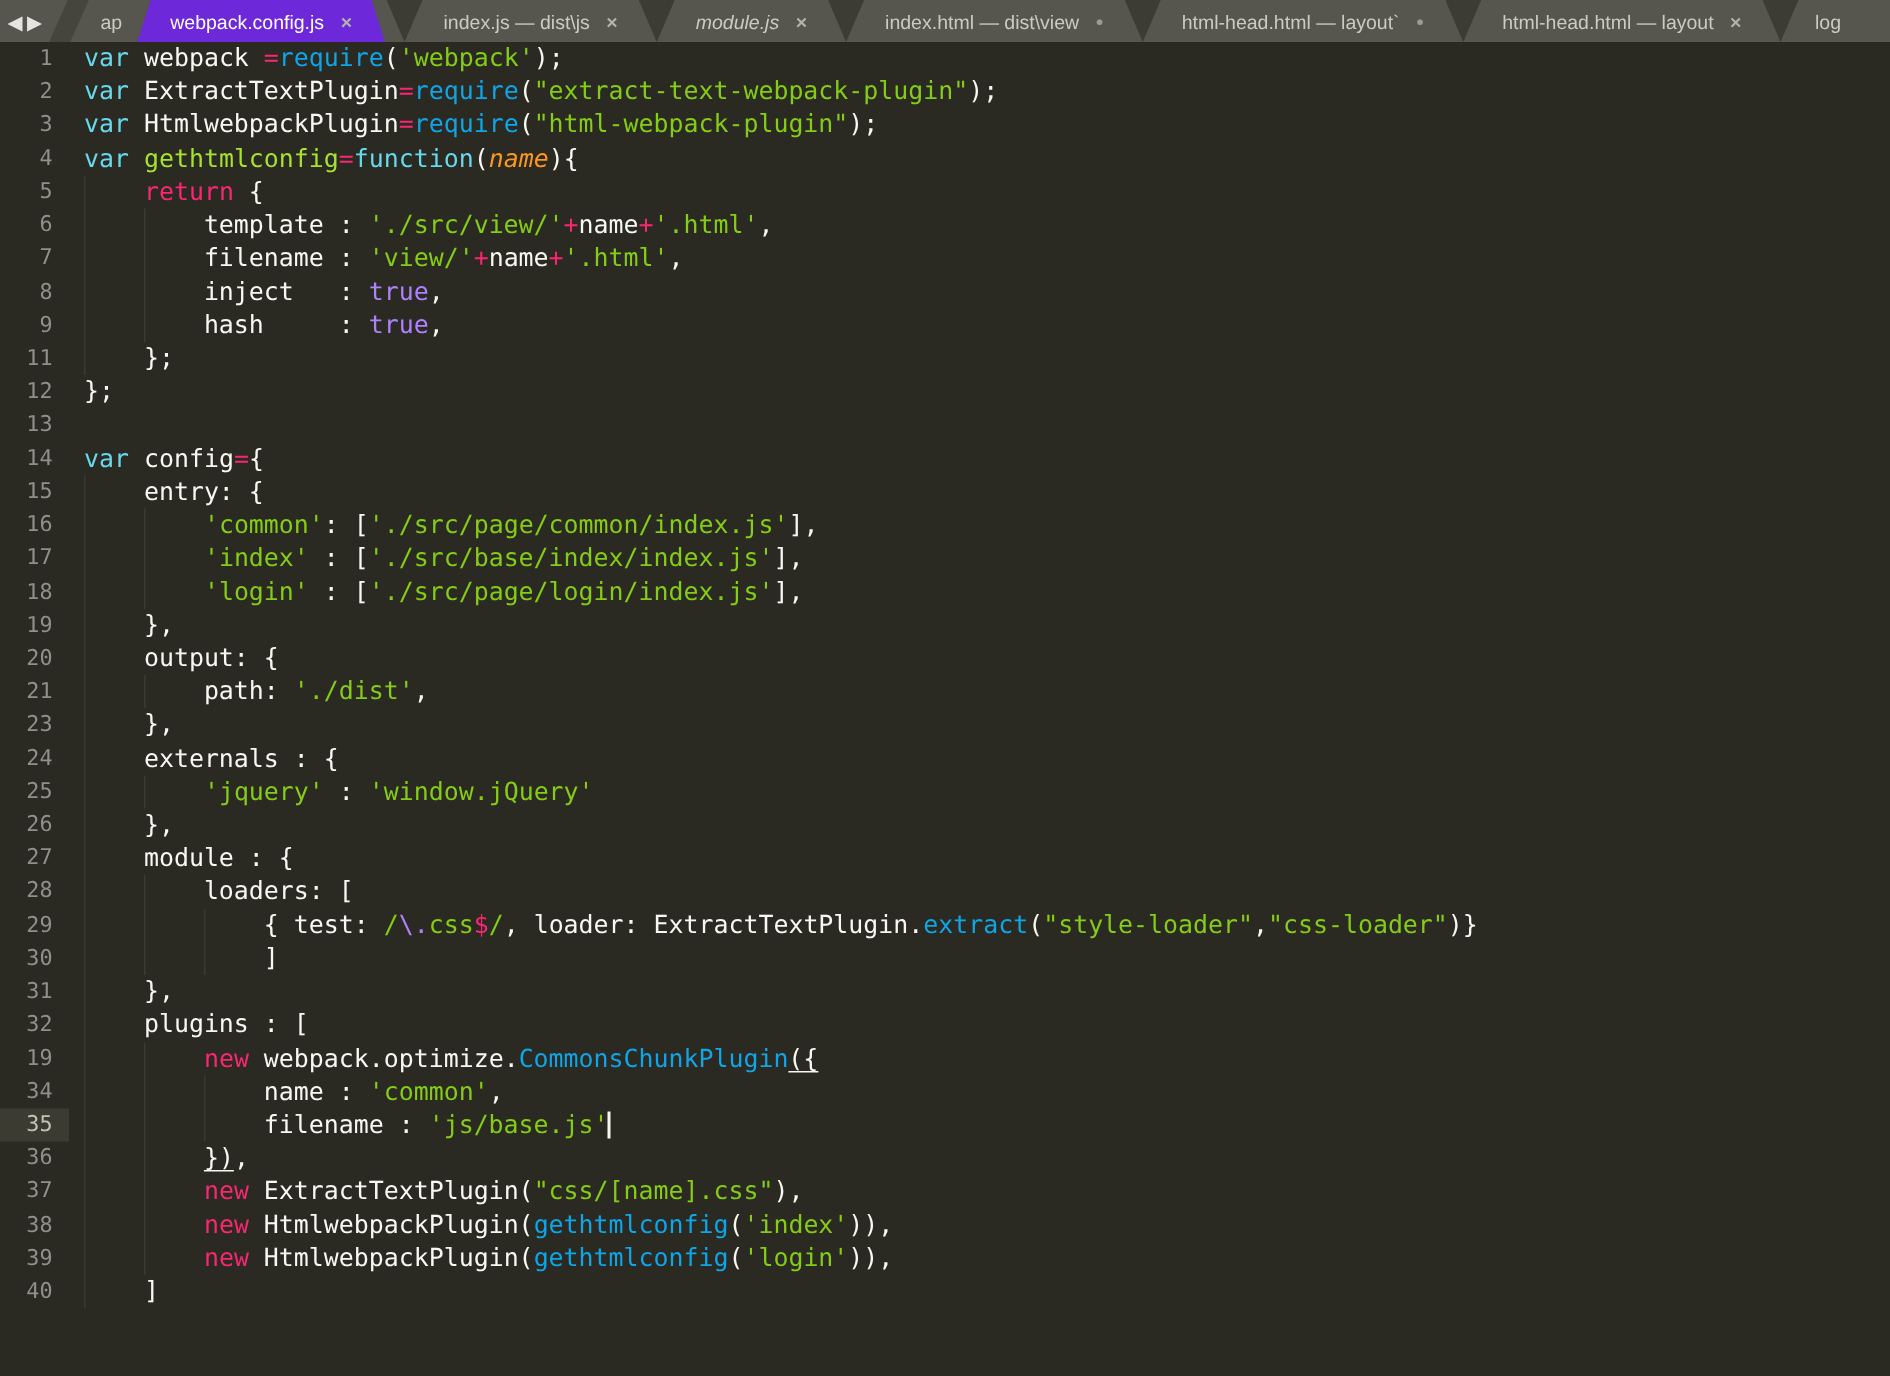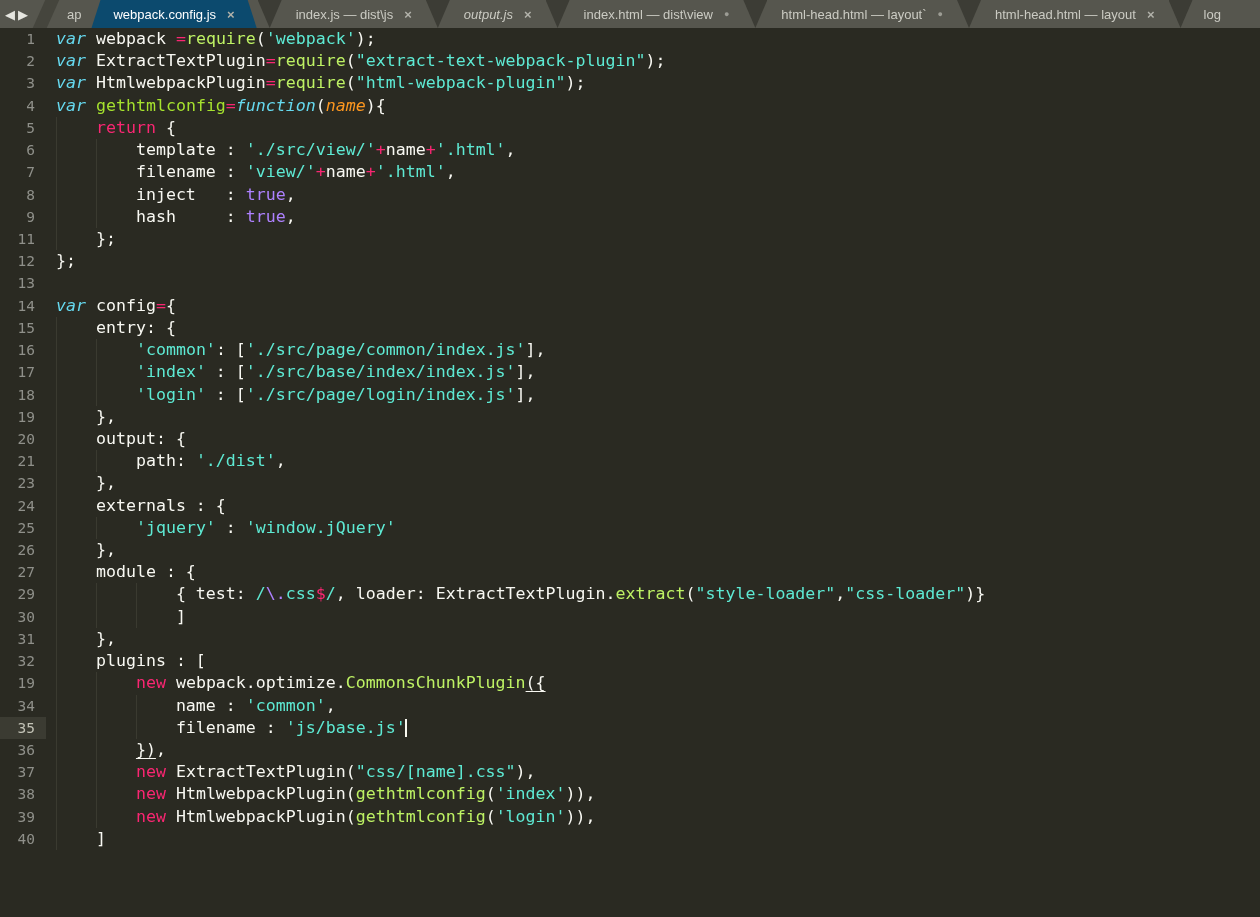--- a/index.html
+++ b/index.html
@@ -25,21 +25,21 @@
     transform:skewX(-24deg);margin:0 4px 0 6px;
   }
   .tabs{display:flex;align-items:stretch;flex:none;}
   .tab{
     flex:none;display:flex;align-items:center;gap:9px;
     padding:0 13px;
   }
   .tab .tab-label{color:#cbcbc3;}
   .tab.italic .tab-label{font-style:italic;}
   .tab.active{
-    background:#0c4a6e;
+    background:#6d28d9;
     clip-path:polygon(0 100%, 9px 0, calc(100% - 9px) 0, 100% 100%);
     padding:0 22px;
   }
   .tab.active .tab-label{color:#ffffff;}
   .tab.stub{padding:0 10px;}
   .close-icon{
     color:#b2b2aa;font-size:13px;font-weight:bold;line-height:1;
     padding-left:2px;
   }
   .dirty-icon{color:#9c9c94;font-size:9px;line-height:1;padding-left:2px;}
@@ -65,24 +65,24 @@
   .code{
     flex:1;white-space:pre;position:relative;
     padding-left:10px;tab-size:4;
   }
   .guide{position:absolute;top:0;bottom:0;border-left:1px solid #3a3a30;}
   .caret{
     display:inline-block;width:2px;height:18px;
     background:#f8f8f0;vertical-align:text-bottom;margin:0 -1px;
   }
   
-  .sk{color:#66d9ef;font-style:italic;margin-top:17px;}
+  .sk{color:#66d9ef;margin-top:17px;}
   .so{color:#f92672;}
-  .sf{color:#bef264;}
-  .ss{color:#5eead4;}
+  .sf{color:#0ea5e9;}
+  .ss{color:#84cc16;}
   .sc{color:#ae81ff;}
   .sp{color:#fd971f;font-style:italic;}
   .sg{color:#a6e22e;}
   .st{color:#f8f8f2;}
   .stu{color:#f8f8f2;text-decoration:underline;text-underline-offset:3px;}
 </style>
 </head>
 <body>
 
 <div class="app">
@@ -101,21 +101,21 @@
           <span class="tab-label">webpack.config.js</span>
           <span class="close-icon">×</span>
         </div>
         <div class="tab-divider"></div>
         <div class="tab">
           <span class="tab-label">index.js — dist\js</span>
           <span class="close-icon">×</span>
         </div>
         <div class="tab-divider"></div>
         <div class="tab italic">
-          <span class="tab-label">output.js</span>
+          <span class="tab-label">module.js</span>
           <span class="close-icon">×</span>
         </div>
         <div class="tab-divider"></div>
         <div class="tab">
           <span class="tab-label">index.html — dist\view</span>
           <span class="dirty-icon">●</span>
         </div>
         <div class="tab-divider"></div>
         <div class="tab">
           <span class="tab-label">html-head.html — layout`</span>
@@ -226,20 +226,24 @@
         <span class="gut">25</span>
         <span class="code"><span class="guide" style="left: calc(0ch + 10px);"></span><span class="guide" style="left: calc(4ch + 10px);"></span><span class="st">        </span><span class="ss">'jquery'</span><span class="st"> : </span><span class="ss">'window.jQuery'</span></span>
       </div>
       <div class="row">
         <span class="gut">26</span>
         <span class="code"><span class="guide" style="left: calc(0ch + 10px);"></span><span class="st">    },</span></span>
       </div>
       <div class="row">
         <span class="gut">27</span>
         <span class="code"><span class="guide" style="left: calc(0ch + 10px);"></span><span class="st">    module : {</span></span>
+      </div>
+      <div class="row">
+        <span class="gut">28</span>
+        <span class="code"><span class="guide" style="left: calc(0ch + 10px);"></span><span class="guide" style="left: calc(4ch + 10px);"></span><span class="st">        loaders: [</span></span>
       </div>
       <div class="row">
         <span class="gut">29</span>
         <span class="code"><span class="guide" style="left: calc(0ch + 10px);"></span><span class="guide" style="left: calc(4ch + 10px);"></span><span class="guide" style="left: calc(8ch + 10px);"></span><span class="st">            { test: </span><span class="ss">/</span><span class="sc">\.</span><span class="ss">css</span><span class="so">$</span><span class="ss">/</span><span class="st">, loader: ExtractTextPlugin.</span><span class="sf">extract</span><span class="st">(</span><span class="ss">"style-loader"</span><span class="st">,</span><span class="ss">"css-loader"</span><span class="st">)}</span></span>
       </div>
       <div class="row">
         <span class="gut">30</span>
         <span class="code"><span class="guide" style="left: calc(0ch + 10px);"></span><span class="guide" style="left: calc(4ch + 10px);"></span><span class="guide" style="left: calc(8ch + 10px);"></span><span class="st">            ]</span></span>
       </div>
       <div class="row">

